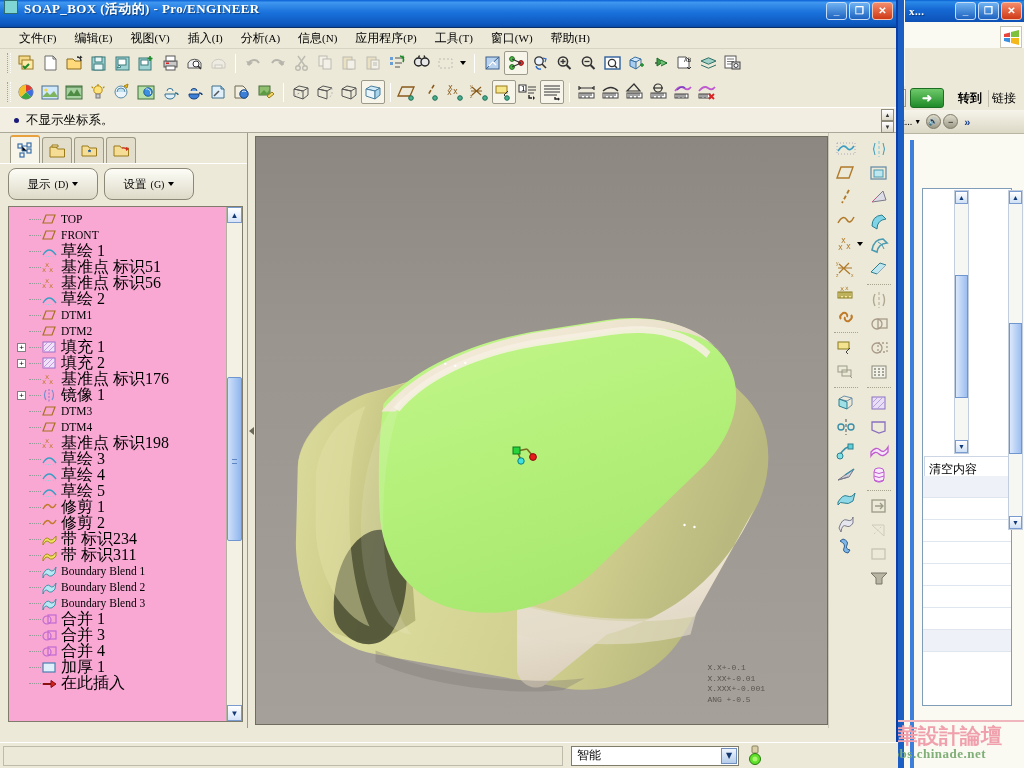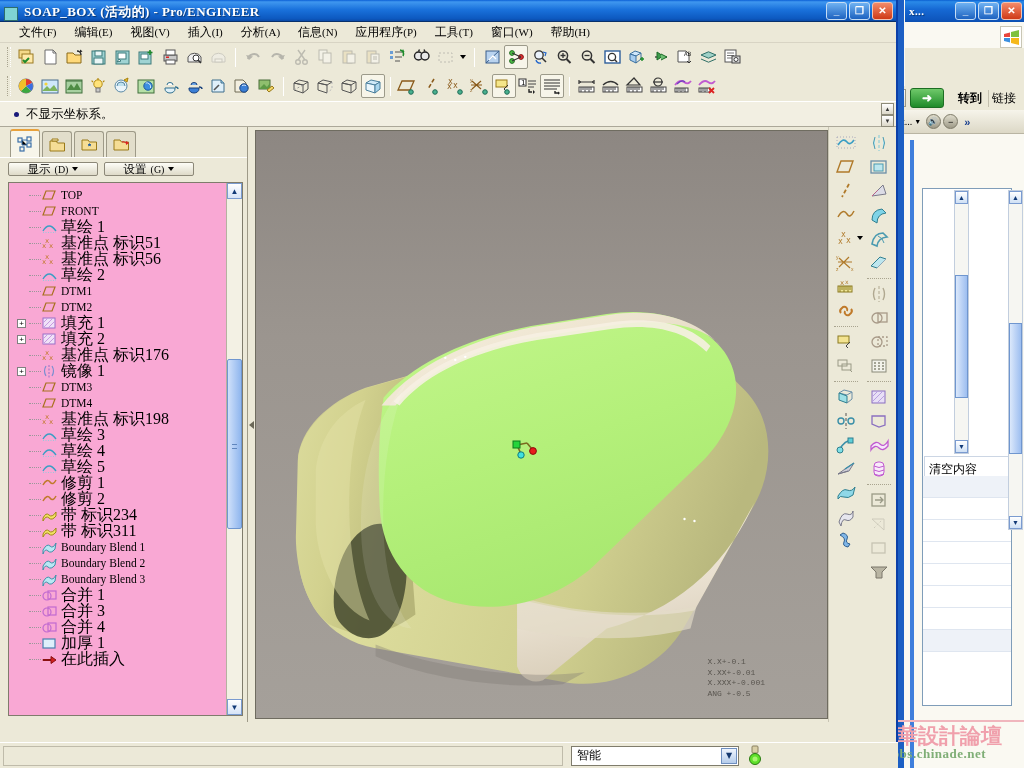--- a/index.html
+++ b/index.html
@@ -27,23 +27,23 @@
   
   #proe {
     position: absolute;
     left: 0; top: 0;
     width: 898px; height: 768px;
     background: #ece9d8;
     border-right: 2px solid #0b3fa8;
   }
   .titlebar {
     position: relative;
-    height: 22px;
+    height: 28px;
     background: linear-gradient(180deg,#0b5fd6 0%,#3f97ef 9%,#1a72dc 45%,#0d59c0 88%,#0a4aa8 100%);
-    display: flex; align-items: flex-end;
+    display: flex; align-items: flex-start;
     padding-left: 4px;
     border-bottom: 1px solid #08306b;
   }
   .title-icon {
     width: 14px; height: 14px; margin-right: 6px;
     background: #7fd4d4;
     border: 1px solid #2d6d6d;
   }
   .title-text {
     color: #fff;
@@ -137,24 +137,24 @@
     border-radius:3px 3px 0 0;
     display:flex; align-items:center; justify-content:center;
   }
   .tree-tab.active { background:#f7f5ea; height:28px; border-top:2px solid #e8a13c;}
   .tree-btns {
     display:flex; gap:6px; padding:4px 6px 4px 8px;
     background:#ece9d8;
     border-top:1px solid #fff;
   }
   .tbtn {
-    height:14px; min-width:90px;
+    height:32px; min-width:90px;
     border:1px solid #8c8878;
     background:linear-gradient(180deg,#fdfdf7,#dedac8);
-    border-radius:2px;
+    border-radius:8px;
     font-size:11.5px;
     display:flex; align-items:center; justify-content:center; gap:4px;
     font-family:"DejaVu Sans","Liberation Sans",sans-serif;
   }
   .tbtn .mn { font-family:"Liberation Serif",serif; font-size:10px;}
   .caret { width:0;height:0;border-left:3.5px solid transparent;border-right:3.5px solid transparent;border-top:4px solid #000;}
   .tree-body {
     flex:1; margin:2px 4px 6px 8px;
     background:#f9a8d4; border:1px solid #7f7c6c;
     position:relative; overflow:hidden;

